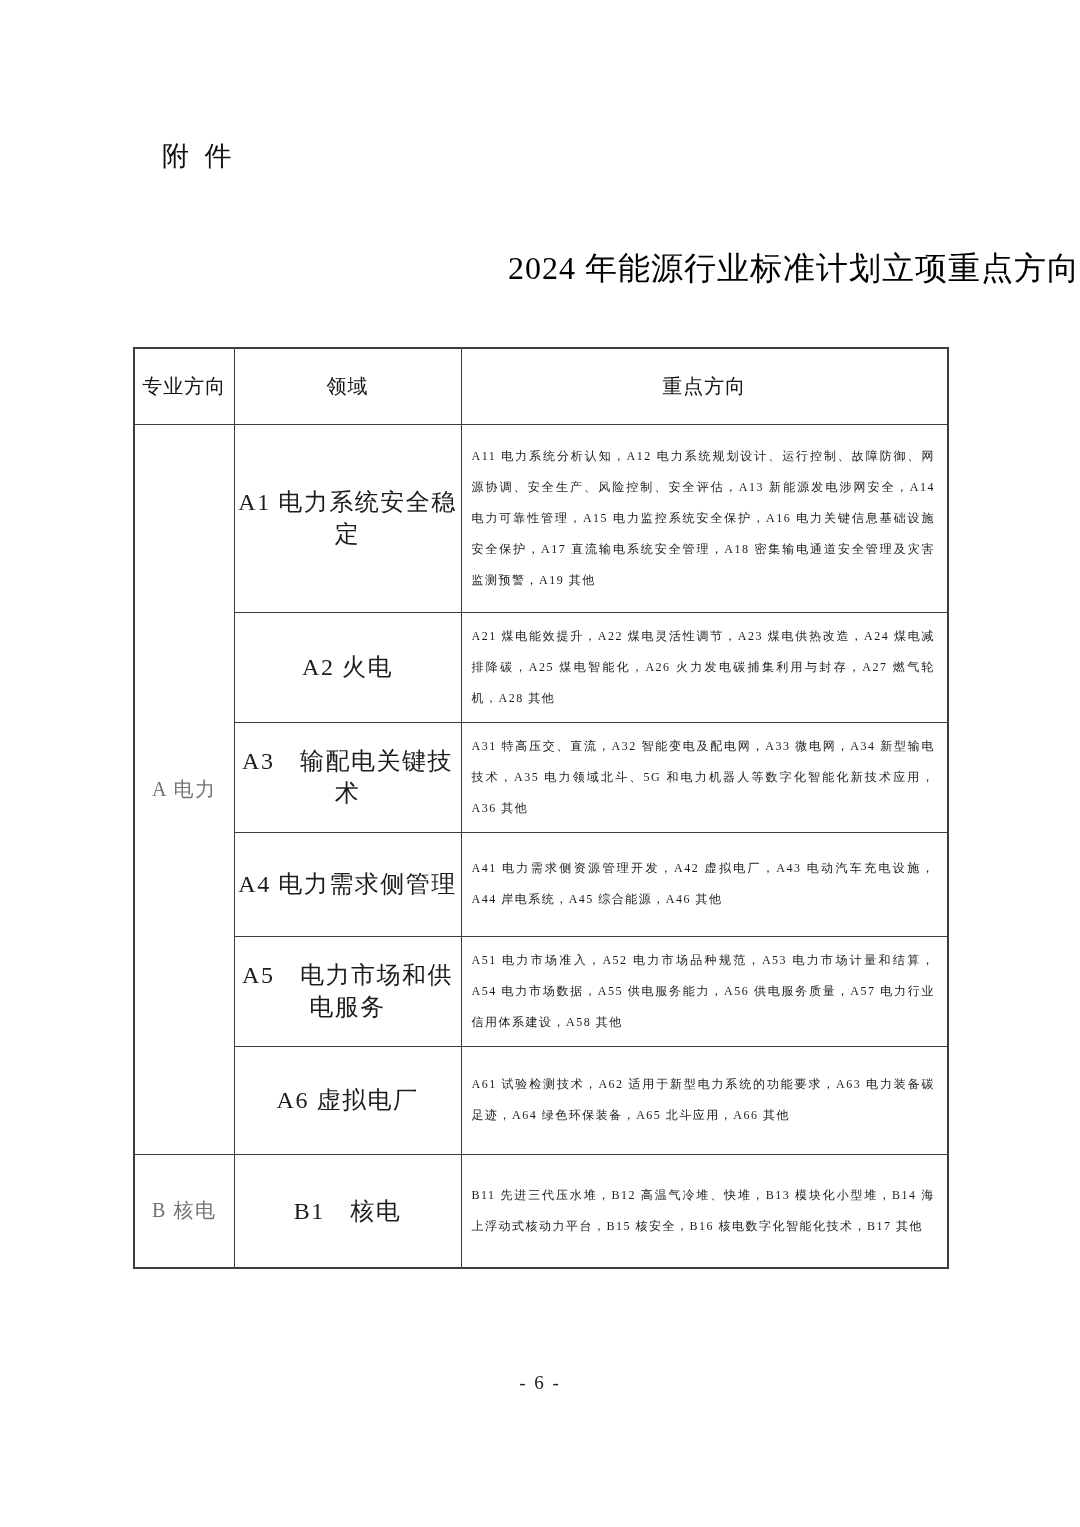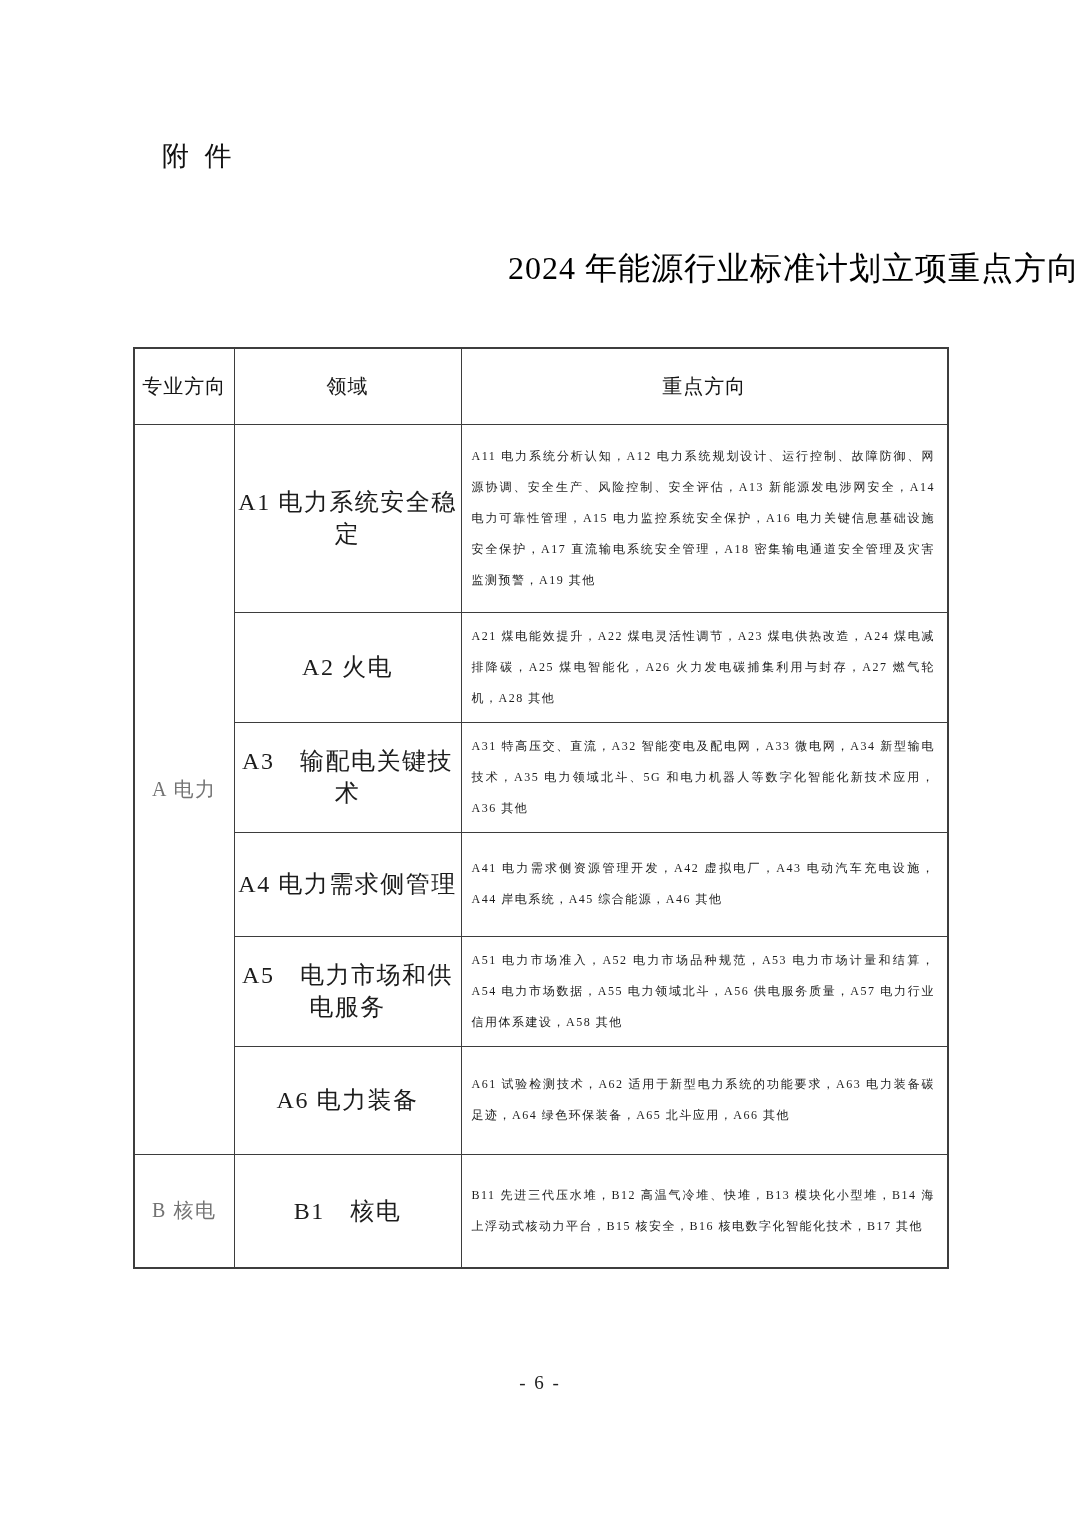--- a/index.html
+++ b/index.html
@@ -137,24 +137,24 @@
         <tr>
           <td class="field-cell">A3　输配电关键技术</td>
           <td class="dir-cell">A31 特高压交、直流，A32 智能变电及配电网，A33 微电网，A34 新型输电技术，A35 电力领域北斗、5G 和电力机器人等数字化智能化新技术应用，A36 其他</td>
         </tr>
         <tr>
           <td class="field-cell">A4 电力需求侧管理</td>
           <td class="dir-cell">A41 电力需求侧资源管理开发，A42 虚拟电厂，A43 电动汽车充电设施，A44 岸电系统，A45 综合能源，A46 其他</td>
         </tr>
         <tr>
           <td class="field-cell">A5　电力市场和供电服务</td>
-          <td class="dir-cell">A51 电力市场准入，A52 电力市场品种规范，A53 电力市场计量和结算，A54 电力市场数据，A55 电力领域北斗，A56 供电服务质量，A57 电力行业信用体系建设，A58 其他</td>
+          <td class="dir-cell">A51 电力市场准入，A52 电力市场品种规范，A53 电力市场计量和结算，A54 电力市场数据，A55 供电服务能力，A56 供电服务质量，A57 电力行业信用体系建设，A58 其他</td>
         </tr>
         <tr>
-          <td class="field-cell">A6 电力装备</td>
+          <td class="field-cell">A6 虚拟电厂</td>
           <td class="dir-cell">A61 试验检测技术，A62 适用于新型电力系统的功能要求，A63 电力装备碳足迹，A64 绿色环保装备，A65 北斗应用，A66 其他</td>
         </tr>
         <tr>
           <td class="cat-cell" rowspan="1">B 核电</td>
           <td class="field-cell">B1　核电</td>
           <td class="dir-cell">B11 先进三代压水堆，B12 高温气冷堆、快堆，B13 模块化小型堆，B14 海上浮动式核动力平台，B15 核安全，B16 核电数字化智能化技术，B17 其他</td>
         </tr>
       </tbody>
   </table>
 

